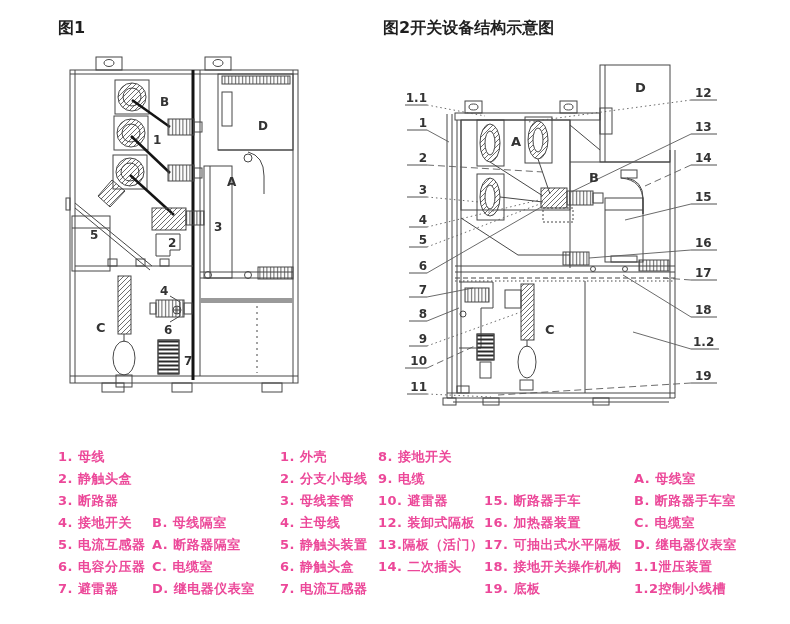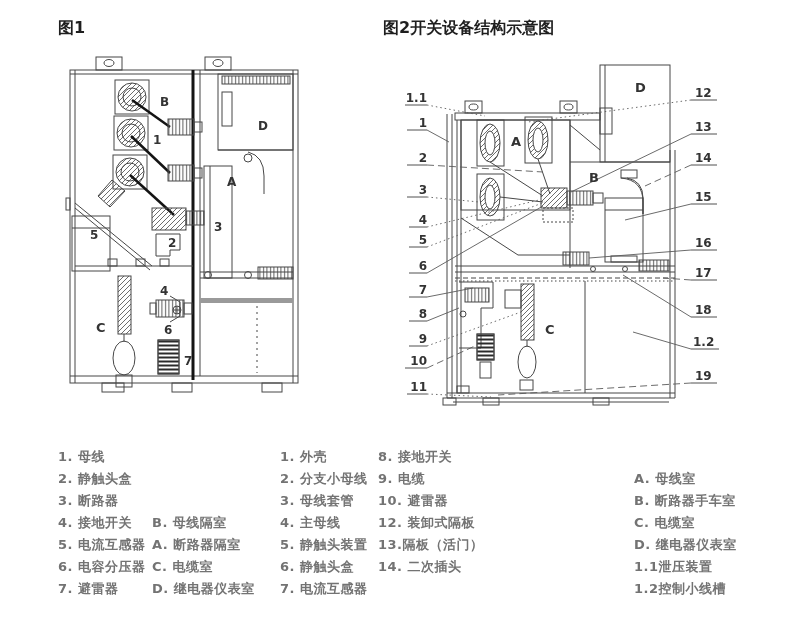--- a/index.html
+++ b/index.html
@@ -1,20 +1,20 @@
 <!DOCTYPE html>
 <html><head>
 <meta charset="utf-8">
 <style>
   html,body{margin:0;padding:0;background:#ffffff;}
   #canvas{position:relative;width:790px;height:612px;background:#ffffff;overflow:hidden;
           font-family:"DejaVu Sans","Liberation Sans",sans-serif;color:#2e2e2e;}
   .fig-title{position:absolute;font-size:16px;font-weight:bold;color:#1e1e1e;white-space:nowrap;}
   .legend-col{position:absolute;white-space:nowrap;}
-  .li{height:22px;line-height:22px;font-size:13px;font-weight:bold;color:#737373;letter-spacing:0.5px;}
+  .li{height:22px;line-height:22px;font-size:13px;font-weight:bold;color:#ec4899;letter-spacing:0.5px;}
   svg{position:absolute;}
   svg text{font-family:"DejaVu Sans","Liberation Sans",sans-serif;font-size:12px;font-weight:bold;fill:#333;}
   svg text.room{font-size:13px;}
   .ln{stroke:#474747;fill:none;stroke-width:1;}
   .leader{stroke:#5a5a5a;fill:none;stroke-width:0.9;}
 </style>
 </head>
 <body>
 
 <div id="canvas">
@@ -363,20 +363,27 @@
 
   <div class="legend-col" style="left:378px;top:446px">
     <div class="li">8. 接地开关</div>
     <div class="li">9. 电缆</div>
     <div class="li">10. 避雷器</div>
     <div class="li">12. 装卸式隔板</div>
     <div class="li">13.隔板（活门）</div>
     <div class="li">14. 二次插头</div>
   </div>
 
+  <div class="legend-col" style="left:484px;top:490px">
+    <div class="li">15. 断路器手车</div>
+    <div class="li">16. 加热器装置</div>
+    <div class="li">17. 可抽出式水平隔板</div>
+    <div class="li">18. 接地开关操作机构</div>
+    <div class="li">19. 底板</div>
+  </div>
 
   <div class="legend-col" style="left:634px;top:468px">
     <div class="li">A.  母线室</div>
     <div class="li">B.  断路器手车室</div>
     <div class="li">C.  电缆室</div>
     <div class="li">D.  继电器仪表室</div>
     <div class="li">1.1泄压装置</div>
     <div class="li">1.2控制小线槽</div>
   </div>
 

